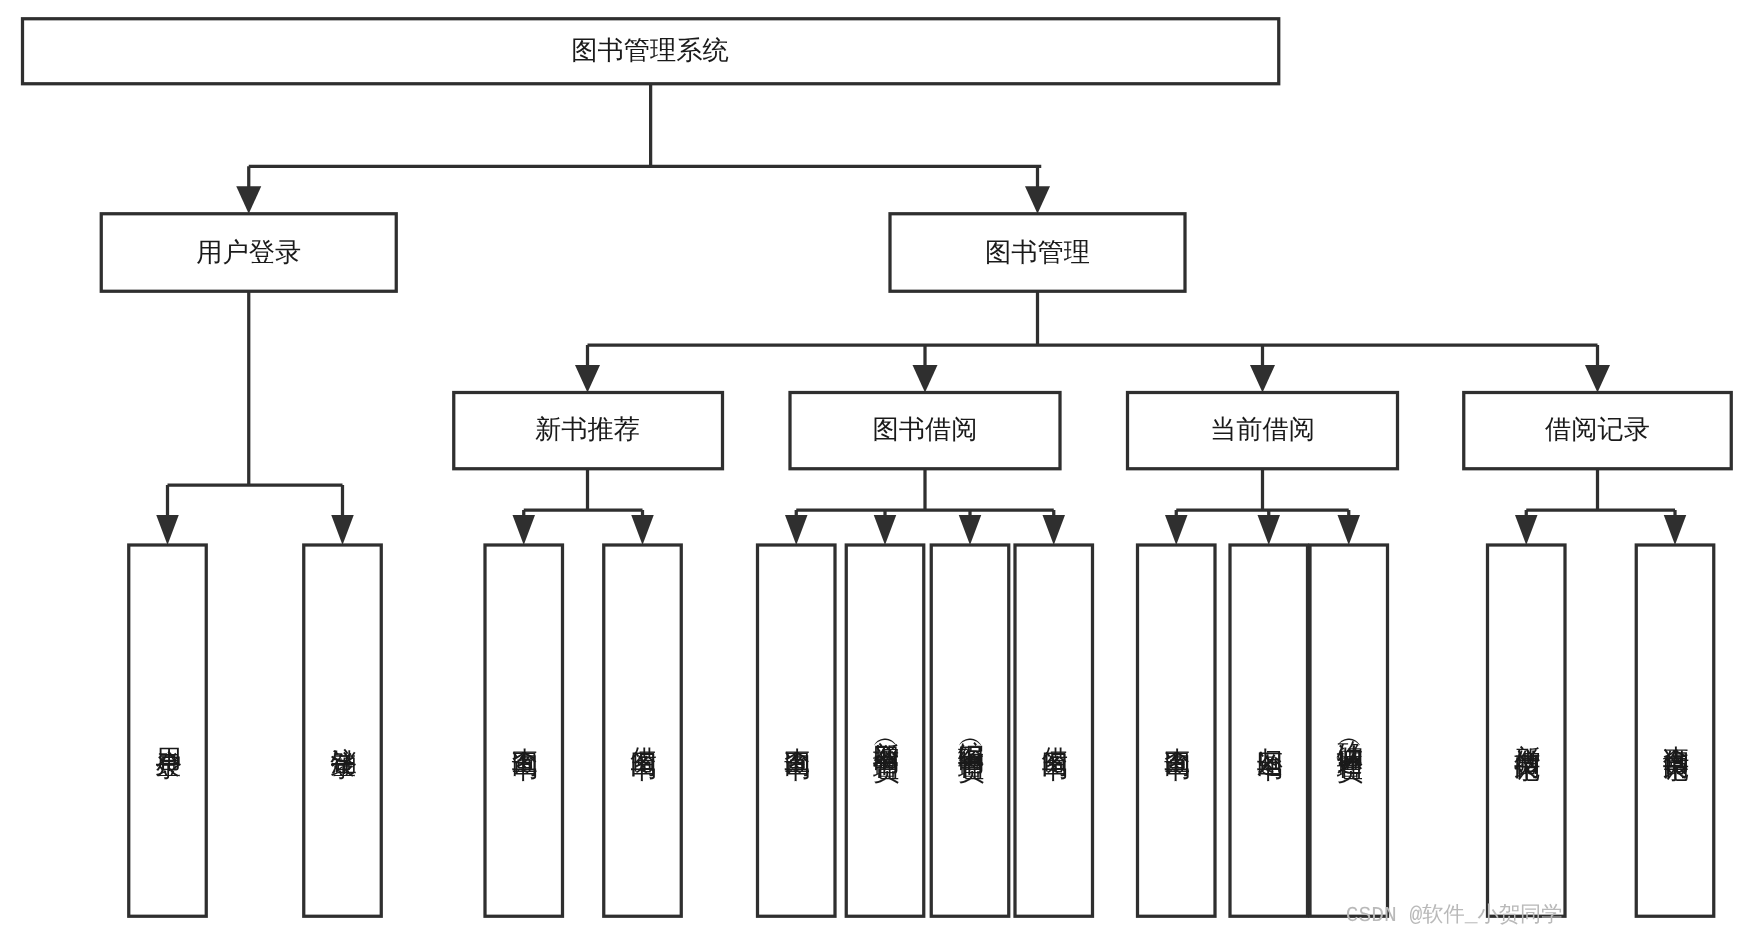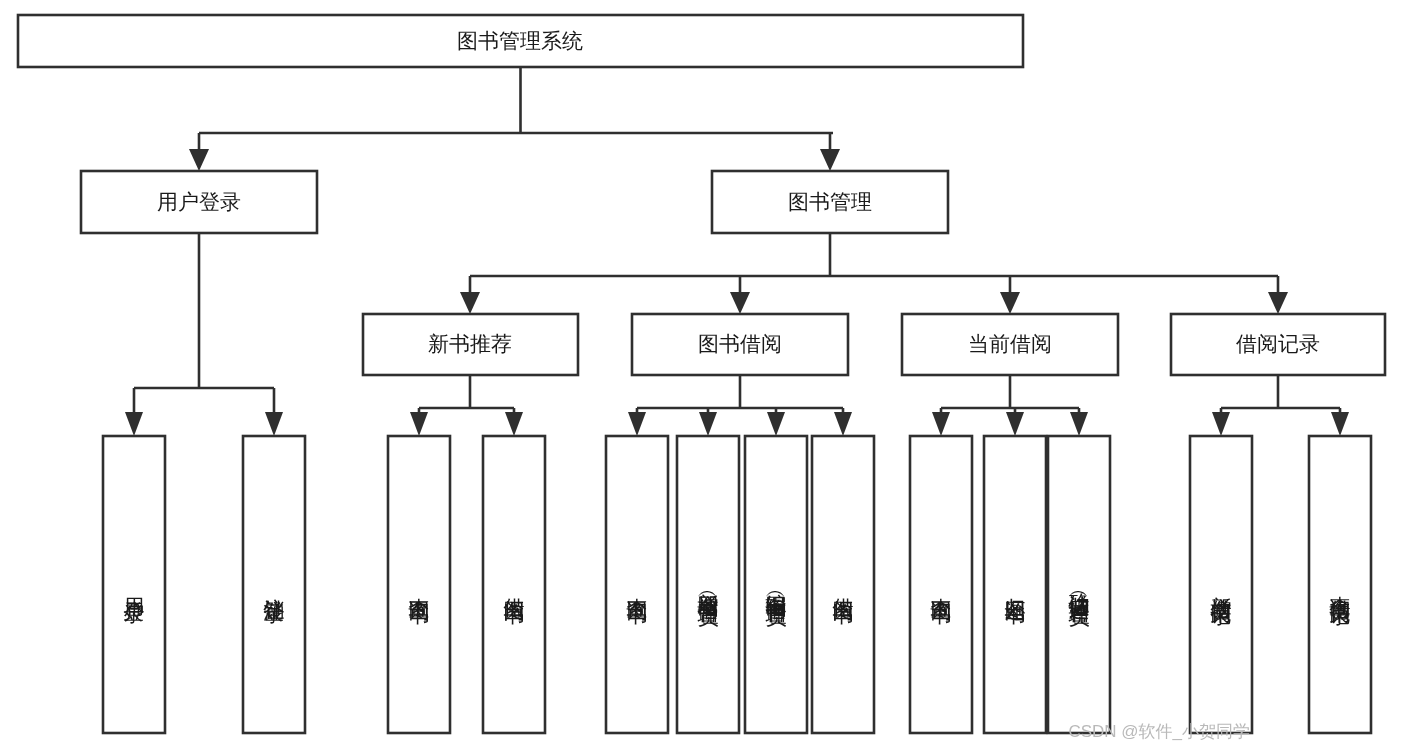--- a/index.html
+++ b/index.html
@@ -62,21 +62,21 @@
     align-items: center;
     justify-content: center;
     white-space: nowrap;
     pointer-events: none;
     user-select: none;
   }
   .watermark {
     position: absolute;
     right: 8px;
     bottom: 4px;
-    font-family: Liberation Sans, sans-serif;
+    font-family: Liberation Mono, monospace;
     font-size: 17px;
     color: #b9b9b9;
     white-space: nowrap;
     user-select: none;
   }
 </style>
 </head>
 <body>
 
 <div id="diagram-root">

